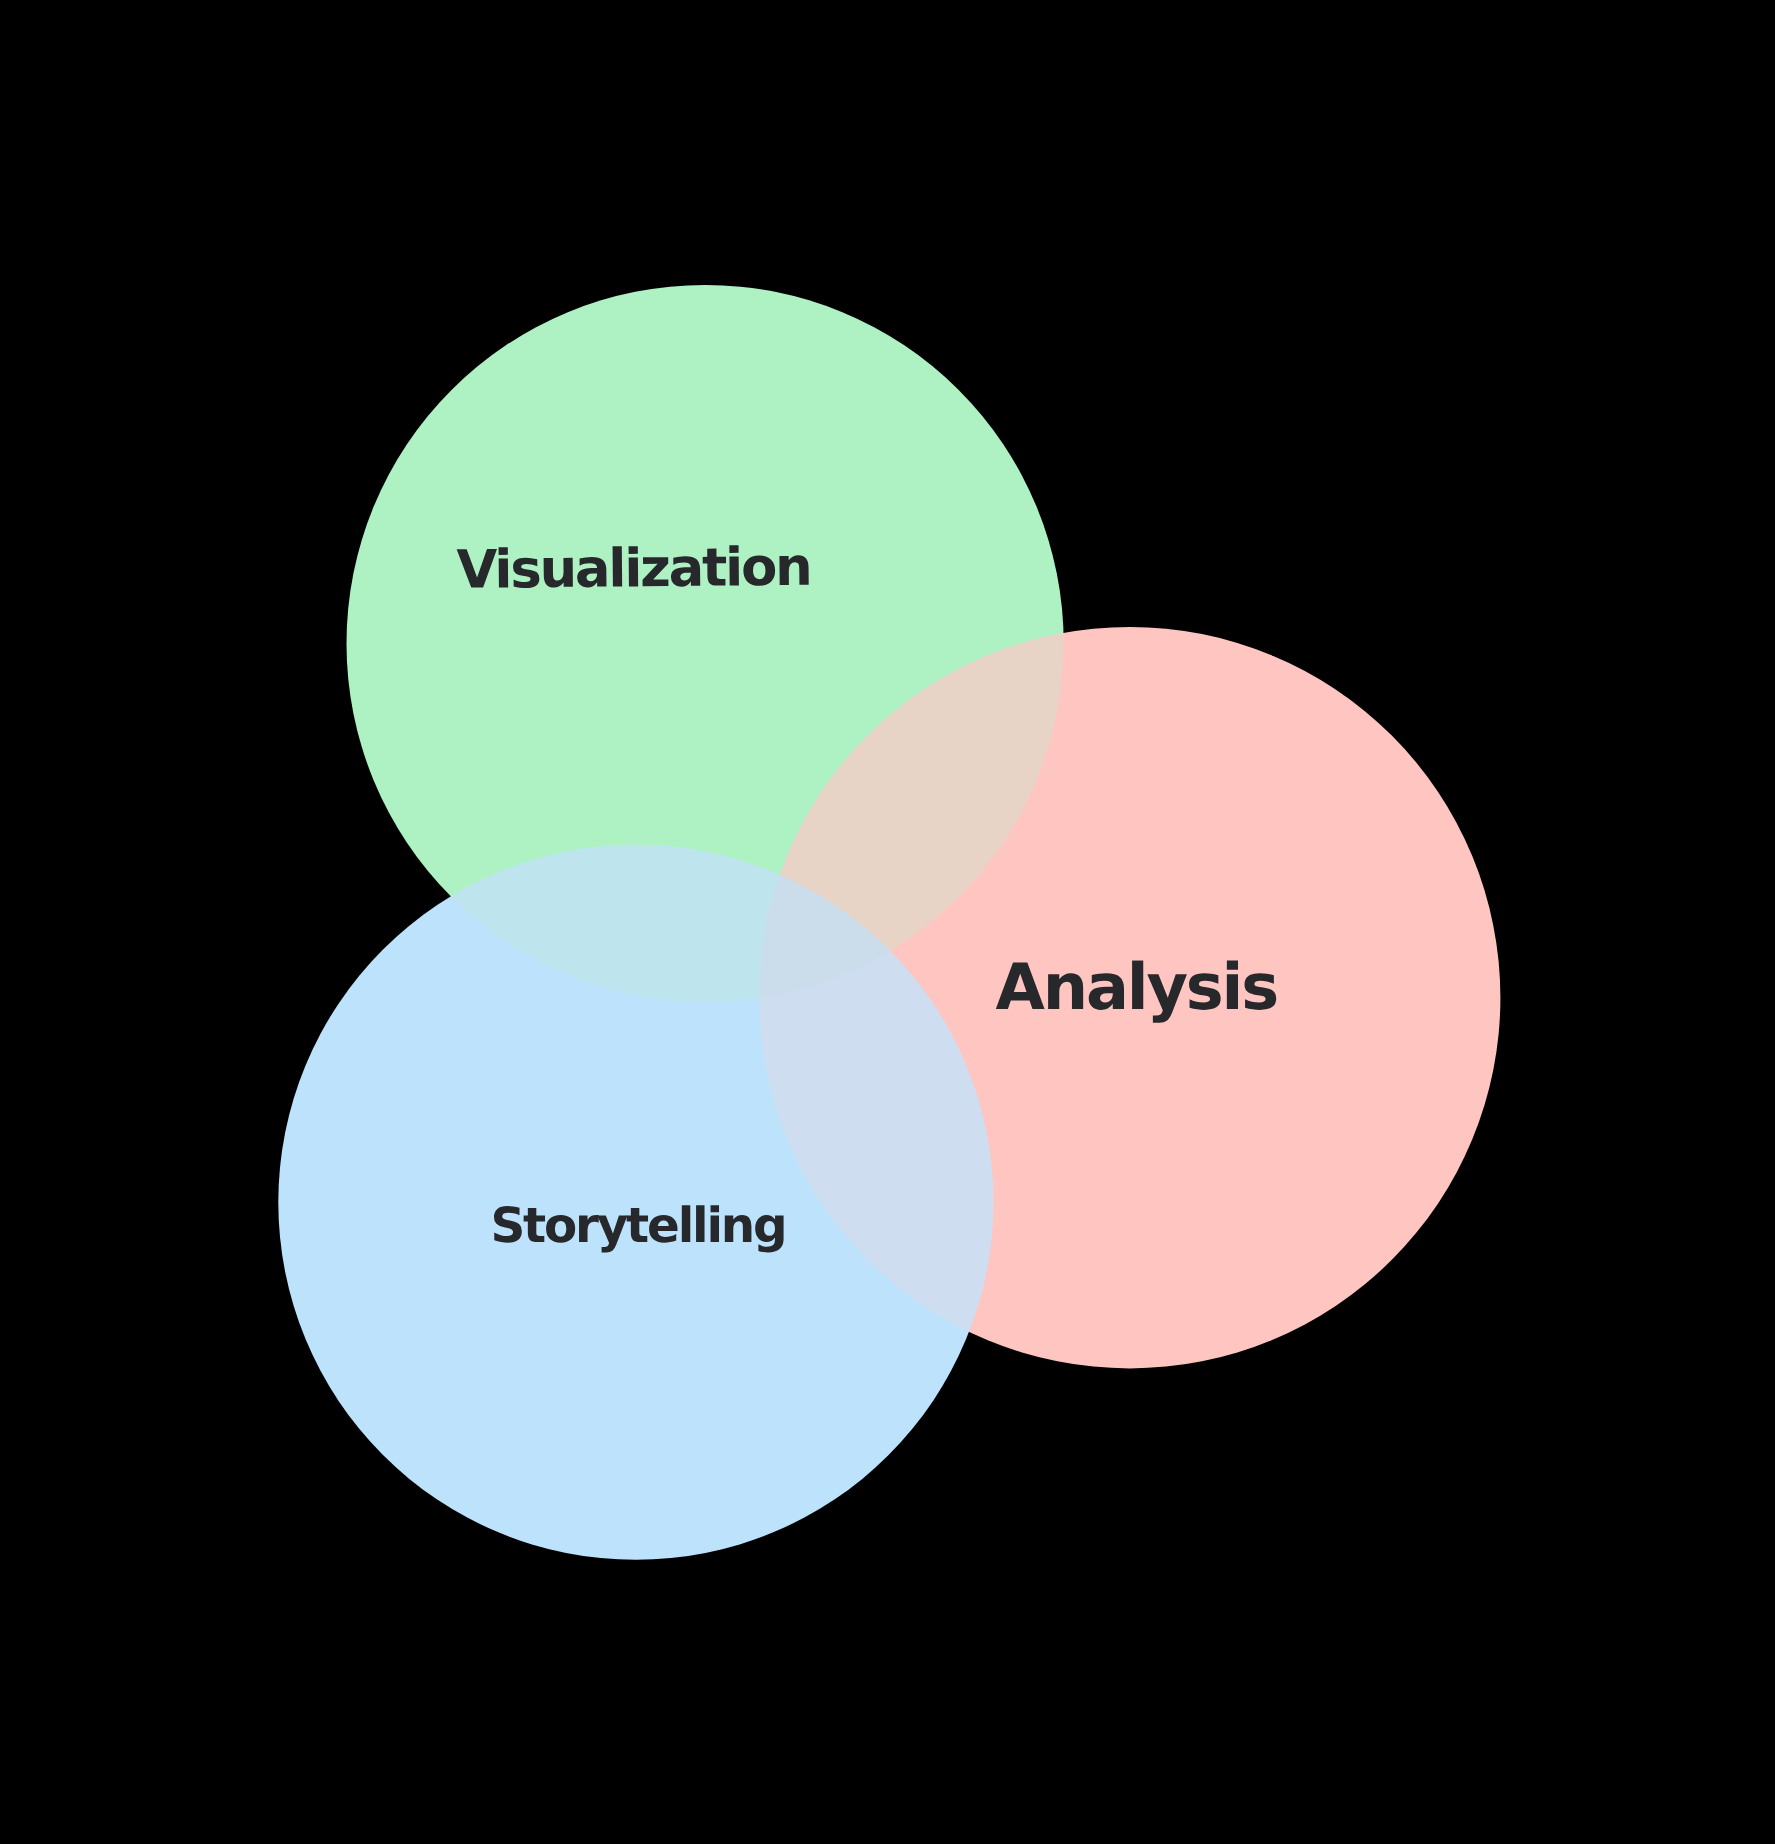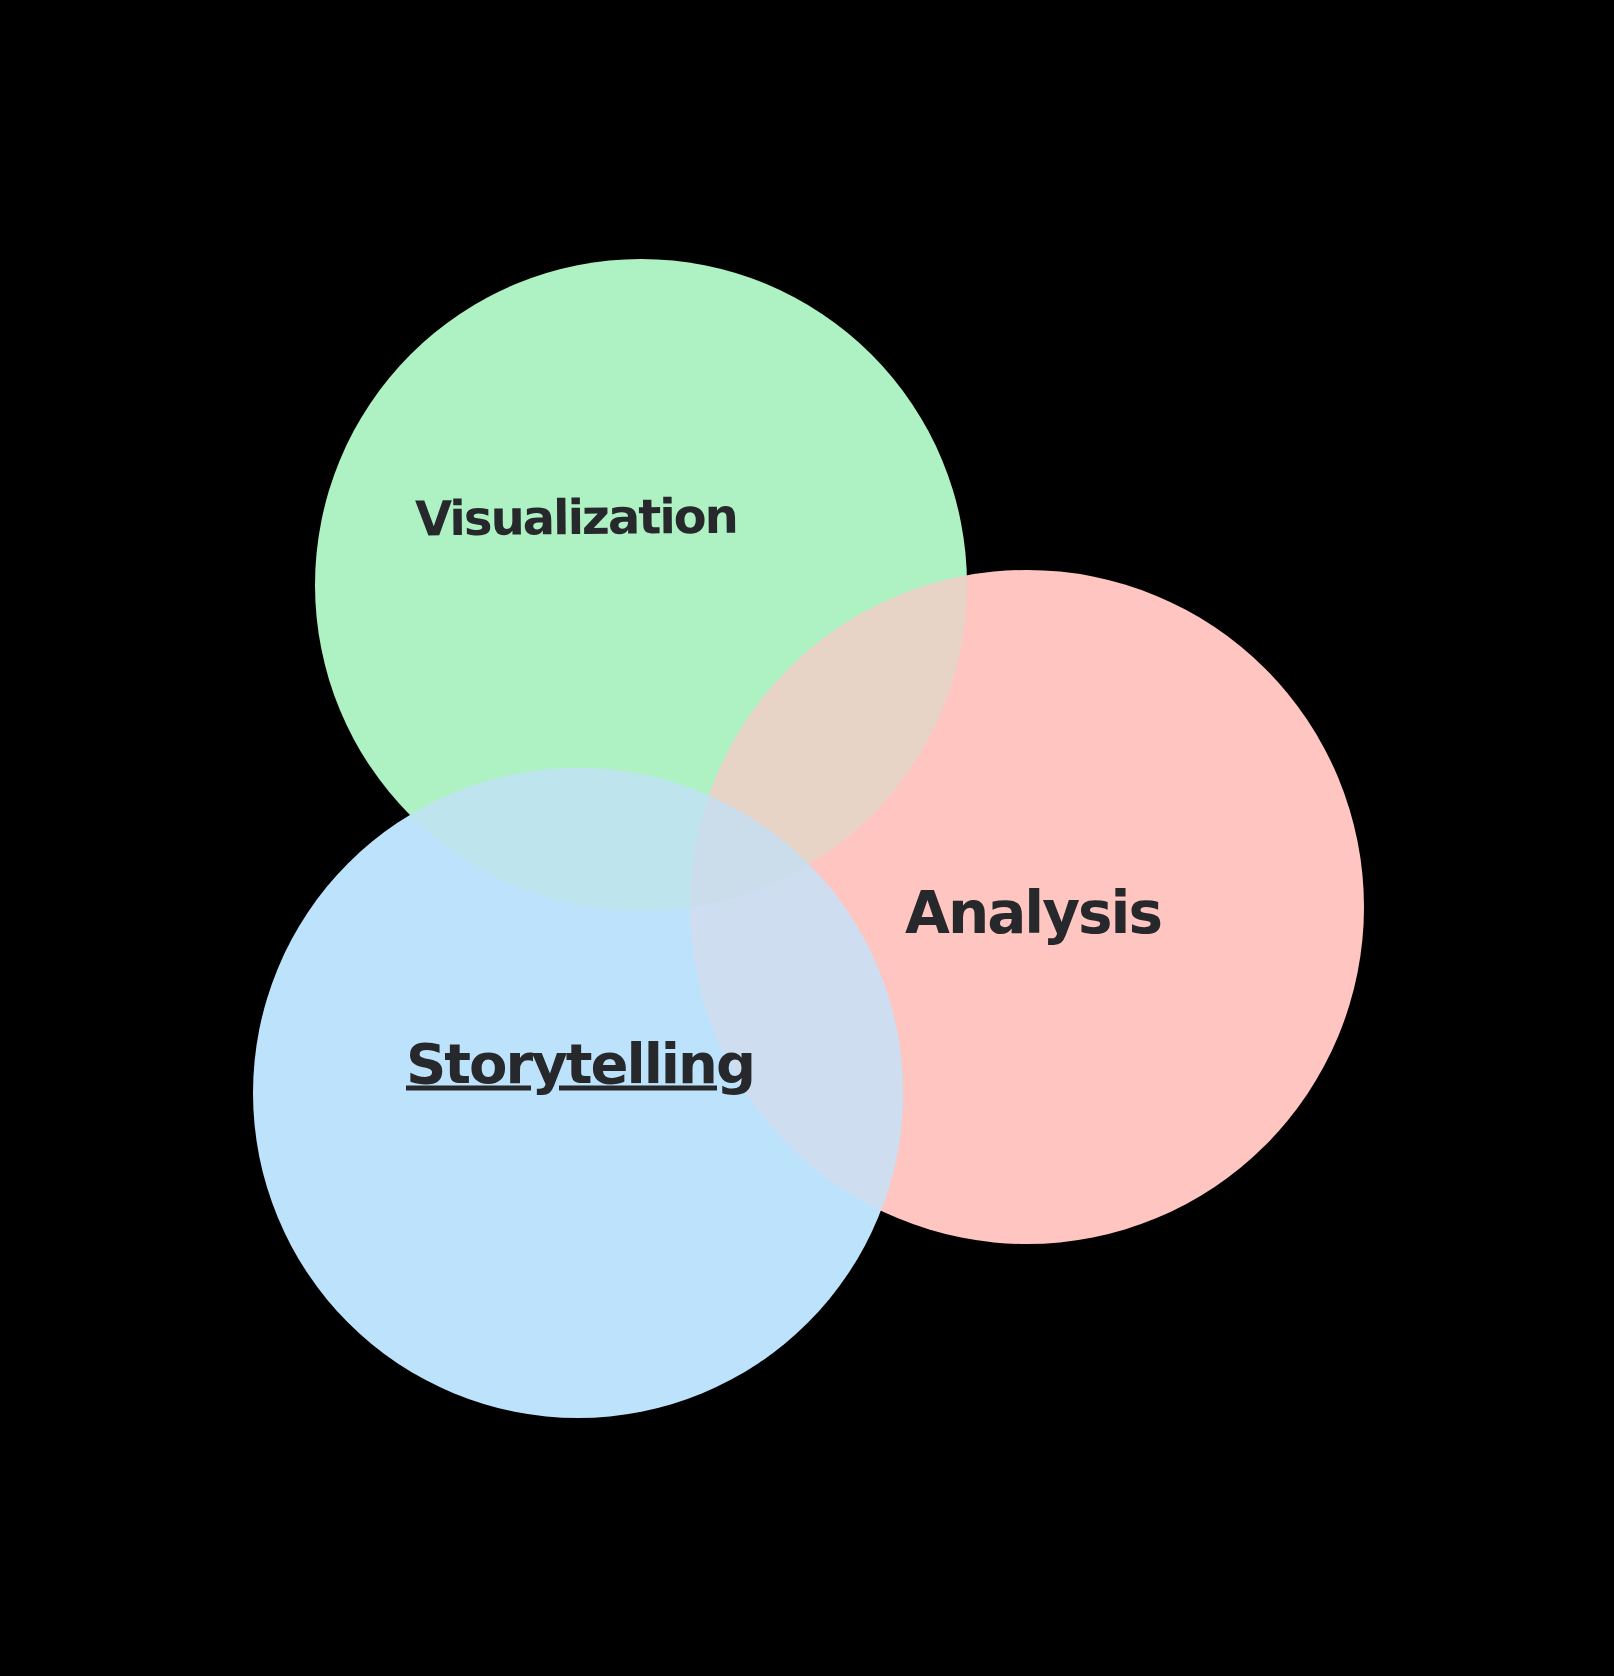--- a/index.html
+++ b/index.html
@@ -35,27 +35,25 @@
   .label-visualization {
     left: 576px;
     top: 517px;
     font-size: 48px;
     transform: translate(-50%, -50%) rotate(-0.5deg);
   }
   .label-analysis {
     left: 1033px;
     top: 897px;
     font-size: 58px;
-    margin-top: 16px;
   }
   .label-storytelling {
     left: 580px;
-    top: 1063px;
-    font-size: 56px;
-    text-decoration: underline;
+    top: 1115px;
+    font-size: 44px;
   }
 </style>
 </head>
 <body>
 
 <div class="stage">
 
   <svg class="venn-svg" viewBox="0 0 1614 1676" xmlns="http://www.w3.org/2000/svg">
     <defs>
       <clipPath id="clip-visualization">

